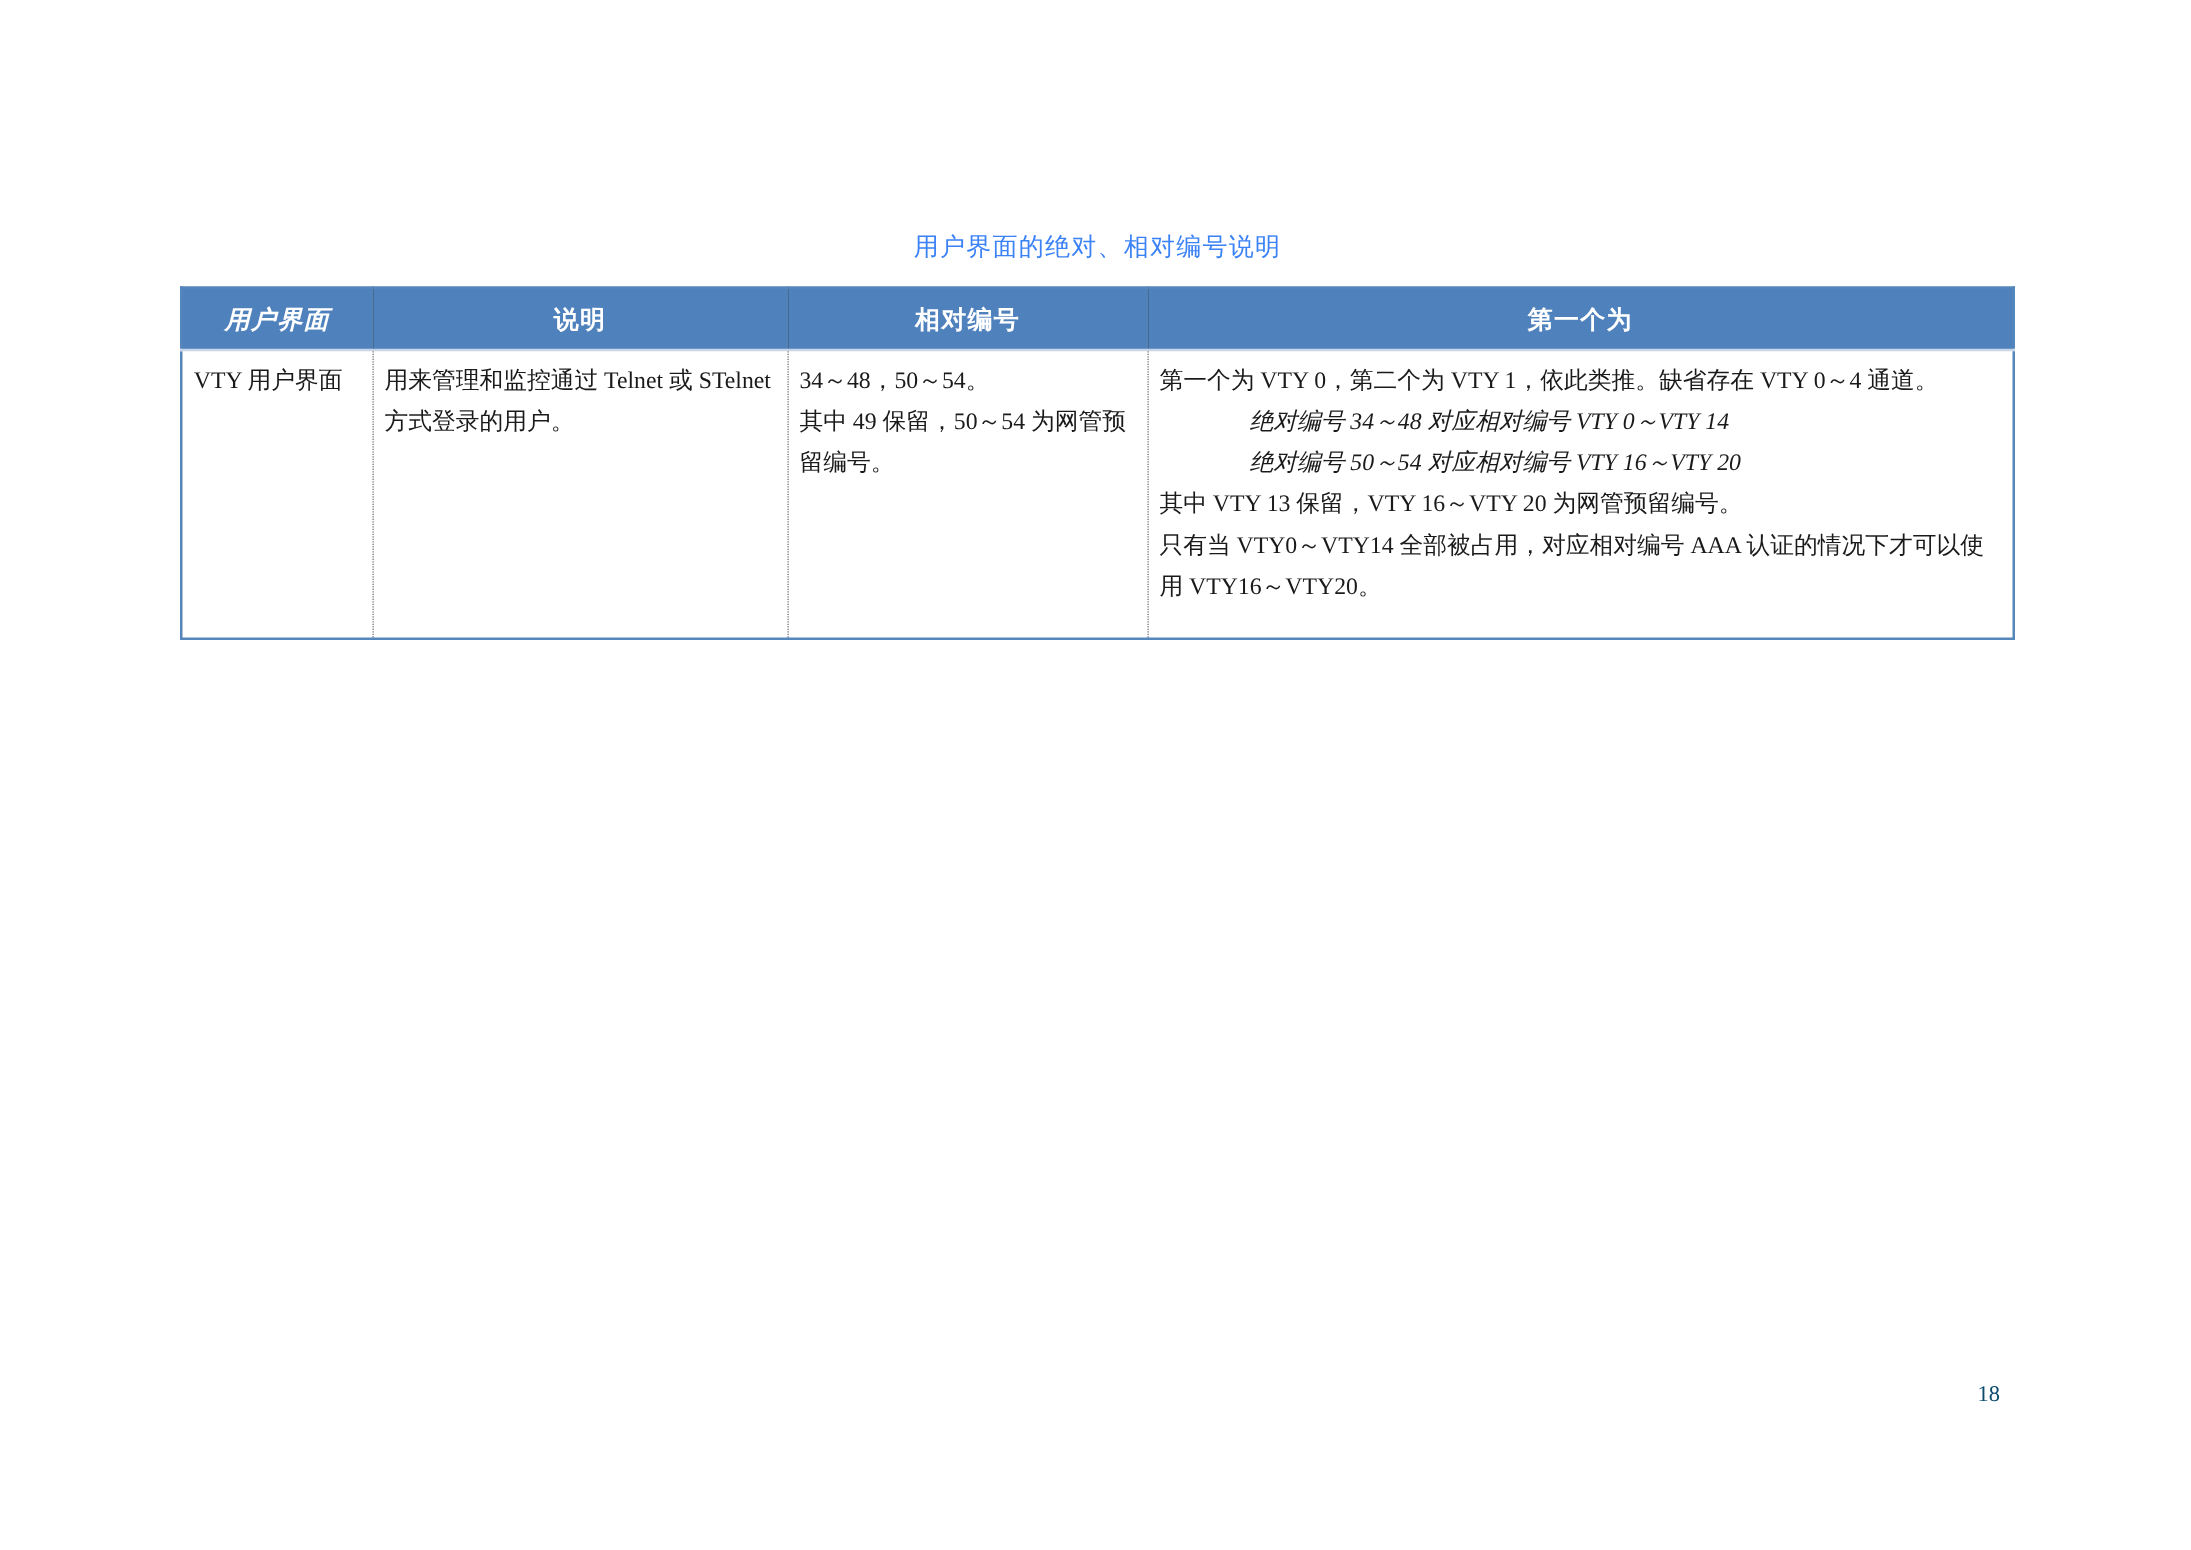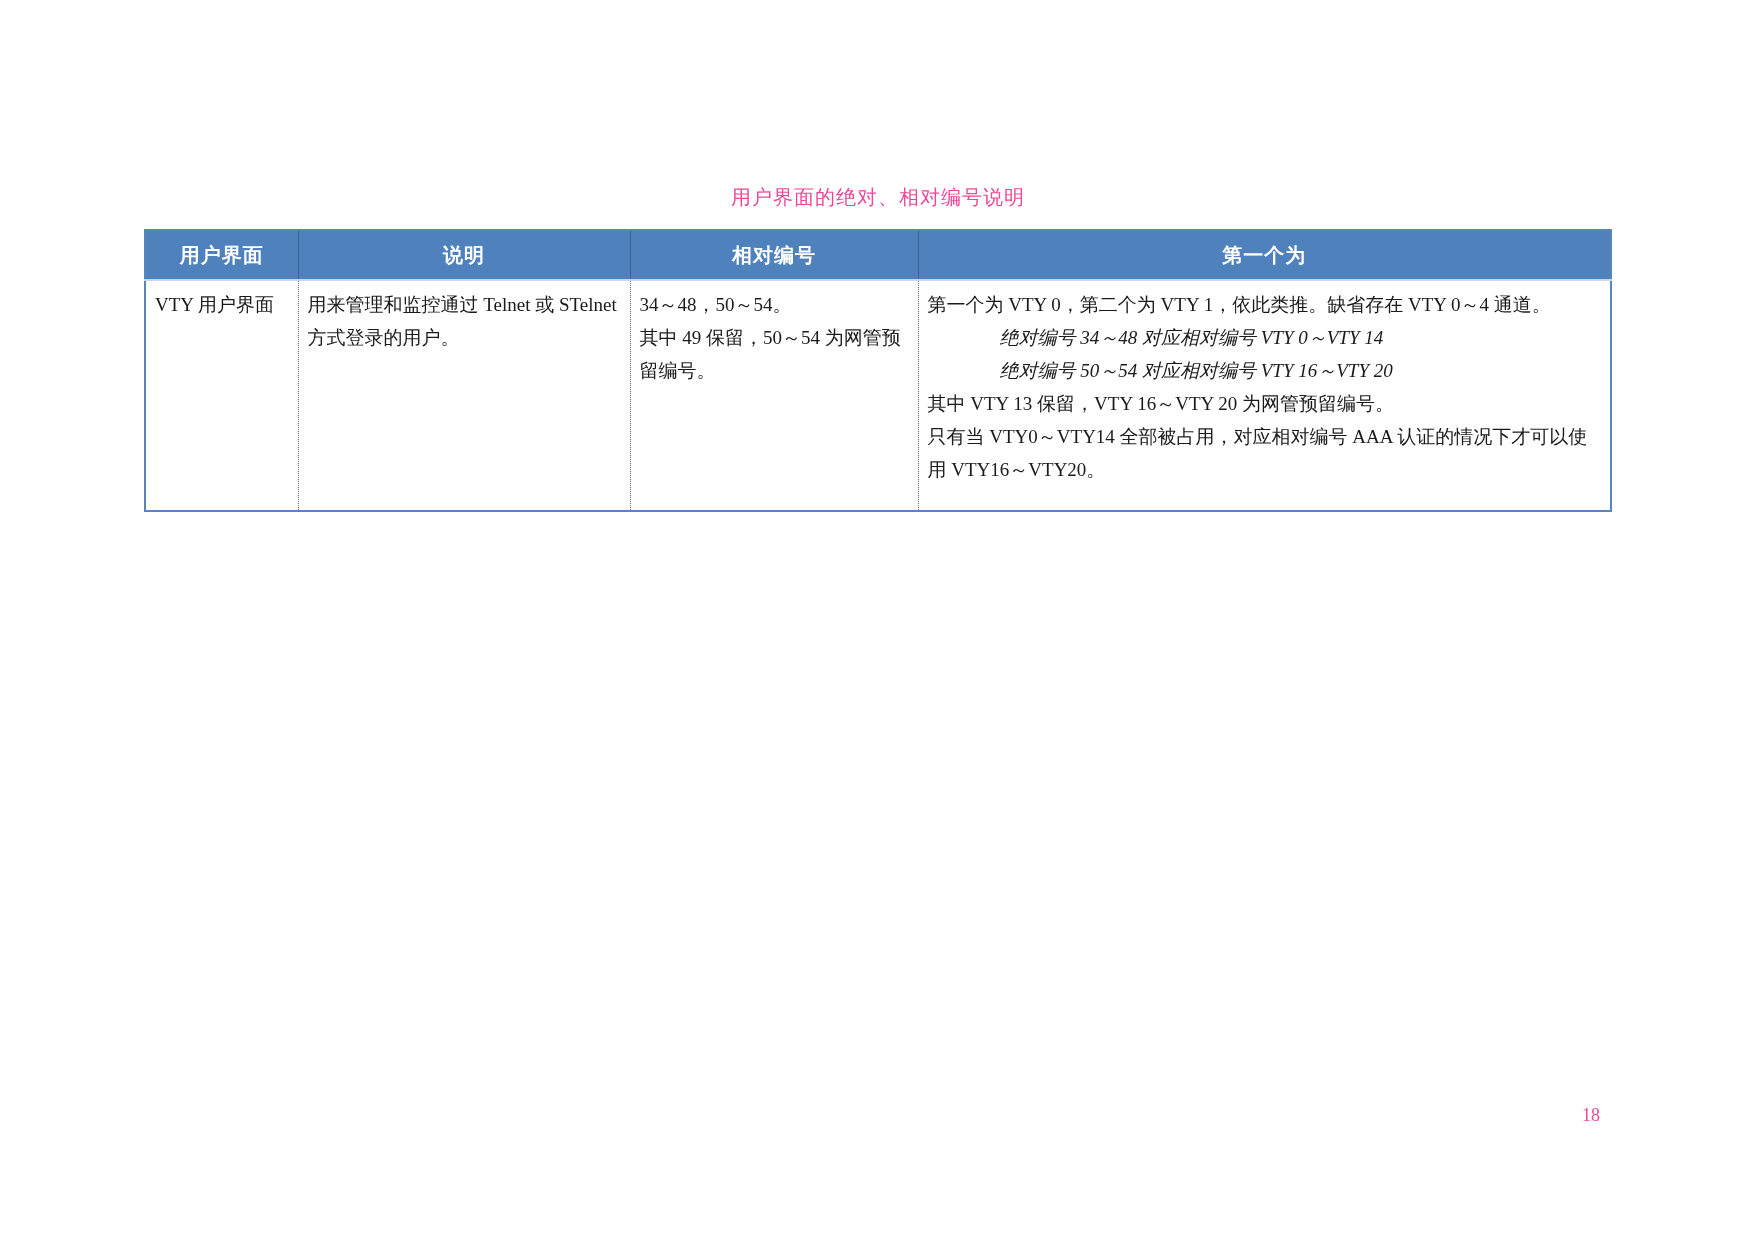--- a/index.html
+++ b/index.html
@@ -13,21 +13,21 @@
     color: #1a1a1a;
     overflow: hidden;
   }
   .doc-title {
     position: absolute;
     top: 184px;
     left: 145px;
     width: 1466px;
     text-align: center;
     font-size: 20px;
-    color: #ec4899;
+    color: #3b82f6;
     letter-spacing: 1px;
   }
   table.ui-table {
     position: absolute;
     left: 144px;
     top: 229px;
     width: 1466px;
     table-layout: fixed;
     border-collapse: collapse;
     border: 2px solid #5587BC;
@@ -42,21 +42,21 @@
     color: #ffffff;
     font-weight: bold;
     font-size: 20px;
     text-align: center;
     vertical-align: middle;
     height: 50px;
     border-left: 1px solid #3A648F;
     border-bottom: 2px solid #C8D6E8;
     letter-spacing: 1px;
   }
-  tr.header-row th:first-child { border-left: none; }
+  tr.header-row th:first-child { border-left: none; font-style: italic; }
   td {
     vertical-align: top;
     padding: 7px 9px 6px 9px;
     border-left: 1px dotted #6E6E6E;
     line-height: 32px;
   }
   td:first-child { border-left: none; }
   tr.row-console td {
     background: #E9EDF3;
     height: 77px;
@@ -67,21 +67,21 @@
     height: 231px;
     line-height: 33px;
   }
   p.cell-line { margin: 0; }
   p.indent { padding-left: 72px; font-style: italic; }
   .page-number {
     position: absolute;
     top: 1105px;
     right: 153px;
     font-size: 18px;
-    color: #ec4899;
+    color: #0c4a6e;
   }
 </style>
 </head>
 <body>
 
 <div class="page">
 
   <div class="doc-title">用户界面的绝对、相对编号说明</div>
 
   <table class="ui-table">

